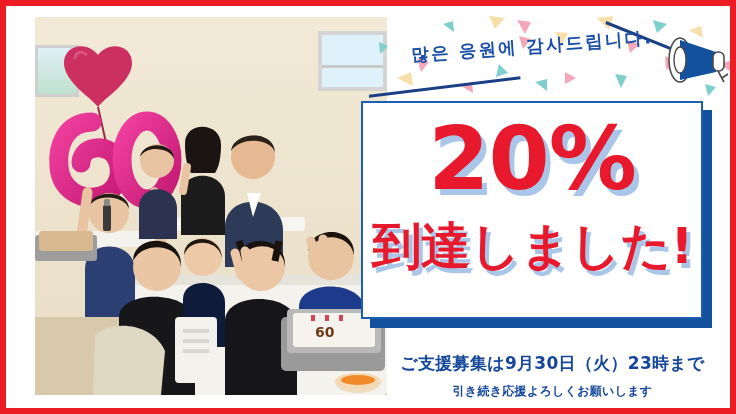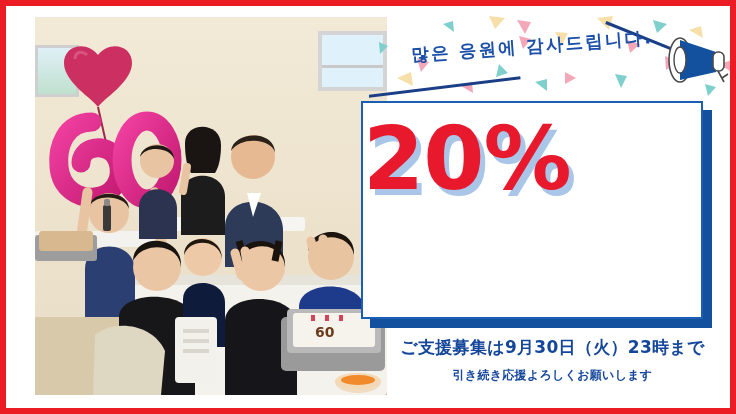--- a/index.html
+++ b/index.html
@@ -51,21 +51,21 @@
     background:#13519f;
   }
   .card{
     position:absolute; left:355px; top:95px;
     width:342px; height:218px;
     background:#ffffff;
     border:2.5px solid #1a5fb4;
   }
   .pct{
     position:absolute; left:0; right:0; top:12px;
-    text-align:left;
+    text-align:center;
     font-size:88px; line-height:1;
     font-weight:bold; color:#e8192c;
     letter-spacing:-1px;
     text-shadow:5px 6px 0 #a9c6e8;
     font-family:"DejaVu Sans","Liberation Sans",sans-serif;
   }
   .reach{
     position:absolute; left:0; right:0; top:118px;
     text-align:center;
     font-size:50px; line-height:1;
@@ -77,21 +77,21 @@
 
   
   .note{
     position:absolute; left:363px; top:327px;
     width:367px; height:74px;
     text-align:center;
     color:#14469b;
     font-weight:bold;
     font-family:"DejaVu Sans","Liberation Sans",sans-serif;
   }
-  .note-l1{ font-size:17px; line-height:28px; letter-spacing:.3px; }
+  .note-l1{ font-size:17px; line-height:28px; letter-spacing:.3px;margin-top:16px; }
   .note-l2{ font-size:12px; line-height:28px; letter-spacing:.3px; }
 </style>
 </head>
 <body>
 
 <div id="stage" style="--red: #ec1c24;">
 
   <div class="photo">
     <svg viewBox="0 0 352 378" preserveAspectRatio="none">
       <defs>
@@ -239,20 +239,21 @@
       <ellipse cx="22" cy="32" rx="6" ry="13" fill="#ffffff" stroke="#4a4a4a" stroke-width="1.4"></ellipse>
       <rect x="55" y="24" width="11" height="19" rx="5" fill="#ffffff" stroke="#4a4a4a" stroke-width="1.6"></rect>
       <path d="M60 43 L66 54" stroke="#4a4a4a" stroke-width="1.6" fill="none"></path>
       <path d="M64 50 L70 46" stroke="#4a4a4a" stroke-width="1.6" fill="none"></path>
     </svg>
   </div>
 
   <div class="card-shadow"></div>
   <div class="card">
     <div class="pct">20%</div>
+    <div class="reach">到達しました!</div>
   </div>
 
   <div class="note">
     <div class="note-l1">ご支援募集は9月30日（火）23時まで</div>
     <div class="note-l2">引き続き応援よろしくお願いします</div>
   </div>
 
 </div>
 
 </body></html>

